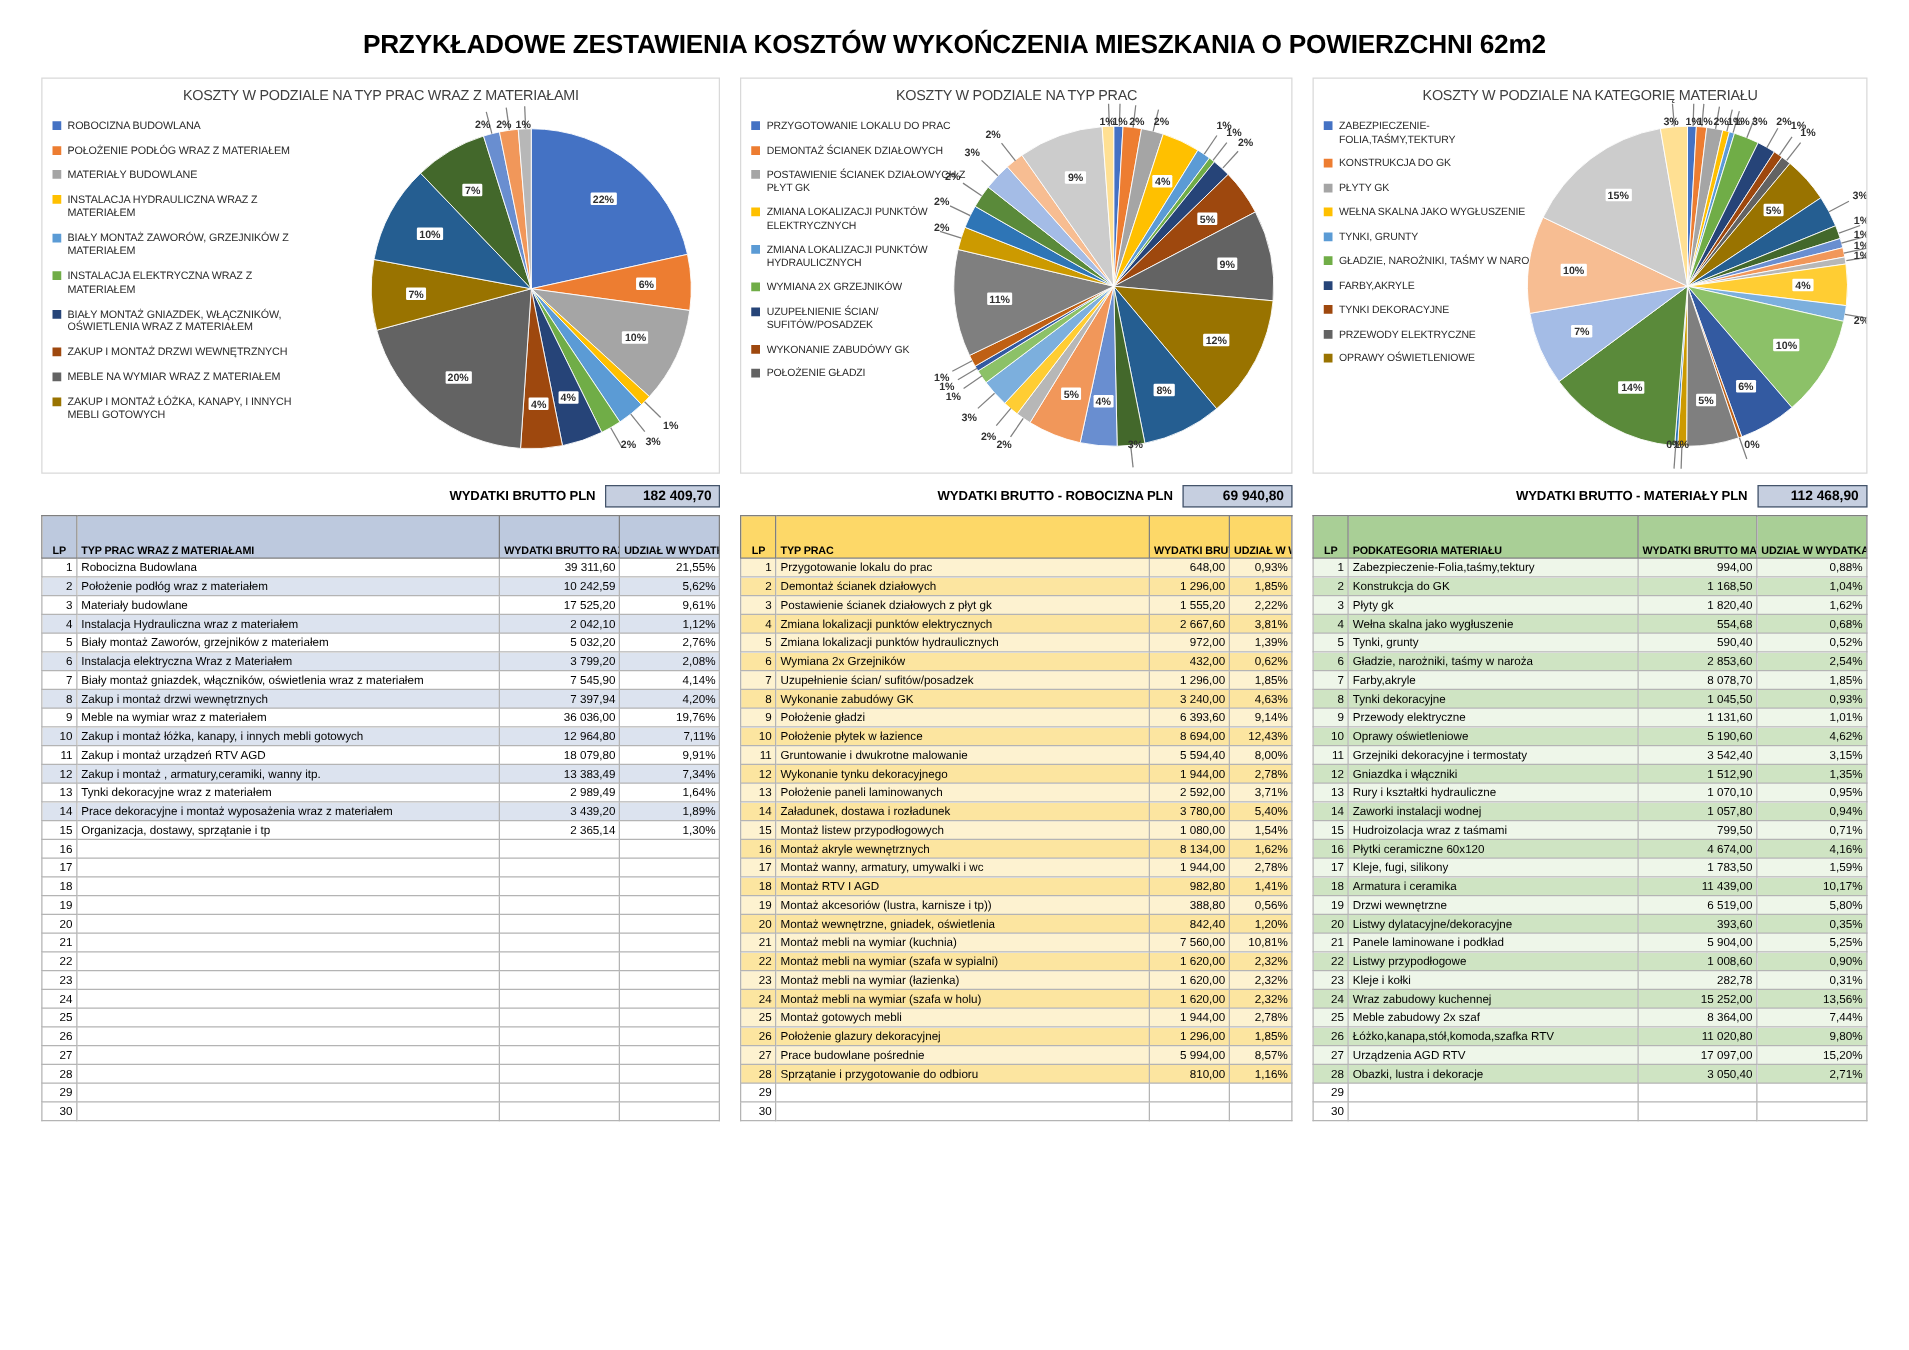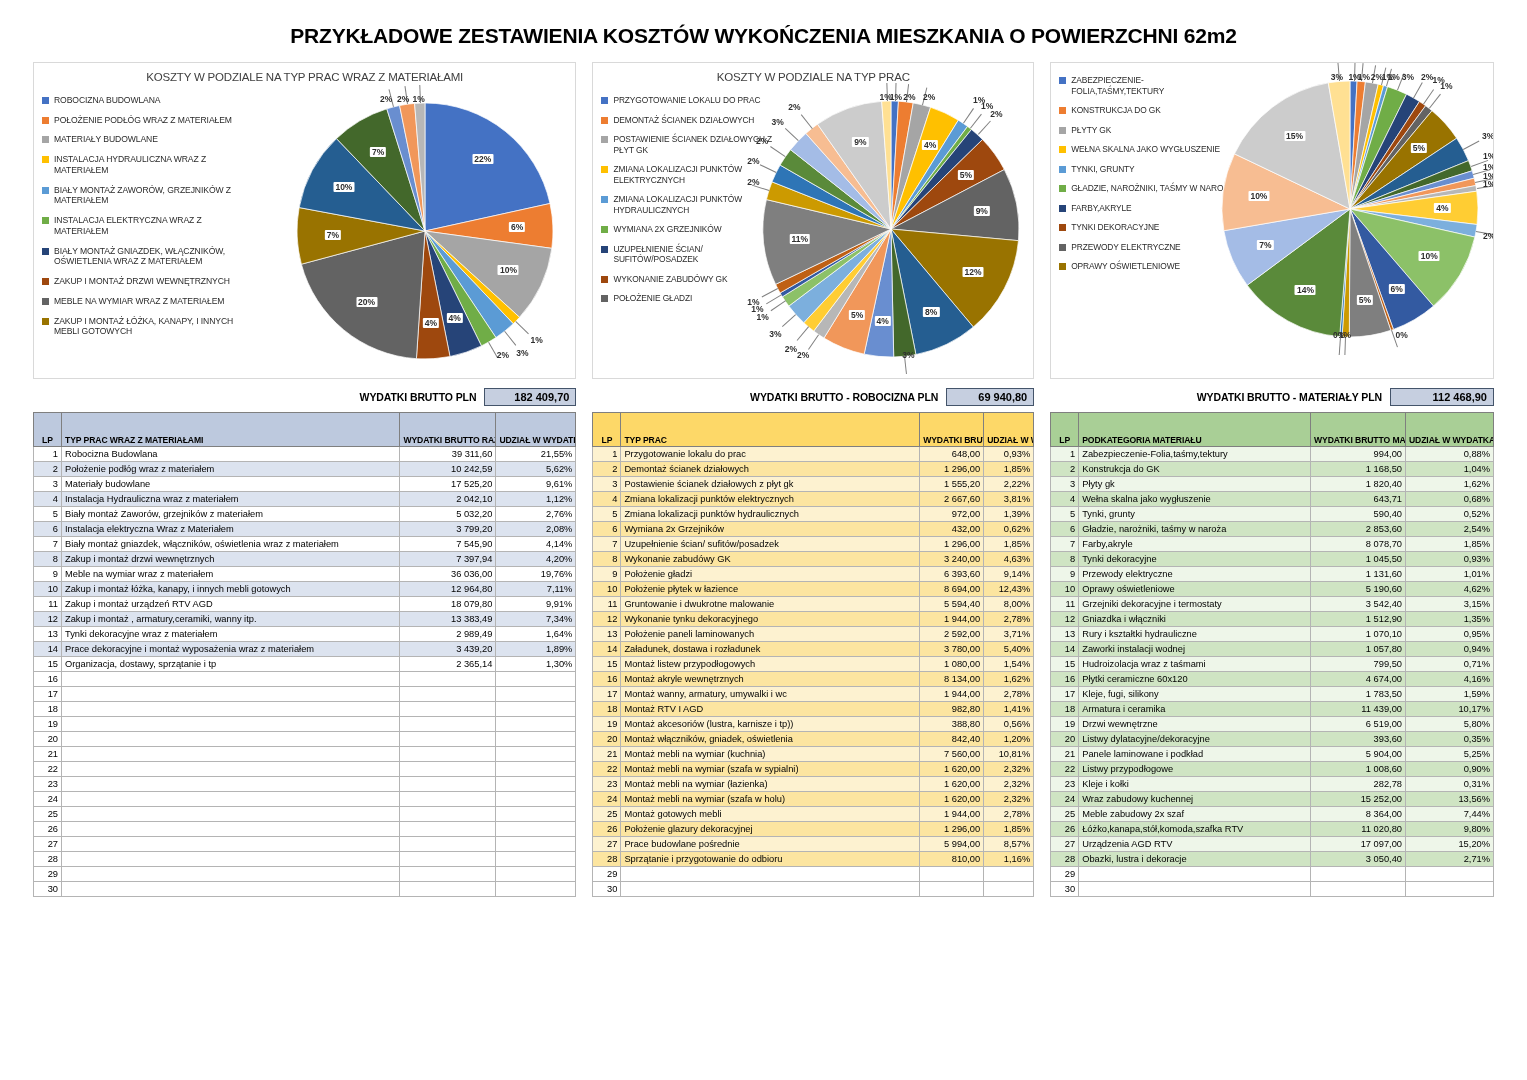--- a/index.html
+++ b/index.html
@@ -103,21 +103,21 @@
   .total-value {
     font-size: 11px;
     font-weight: bold;
     background: #c6cfe0;
     border: 1px solid #44546a;
     width: 92px;
     text-align: right;
     padding: 2px 6px 2px 0;
   }
   .t2 .total-value { width: 88px; }
-  .t3 .total-value { width: 104px; }
+  .t3 .total-value { width: 88px; }
   .tables-row {
     display: flex;
     gap: 16px;
     padding: 0 33px;
     align-items: flex-start;
   }
   table.xl {
     border-collapse: collapse;
     table-layout: fixed;
     font-size: 9.3px;
@@ -319,20 +319,21 @@
             <path d="M 148 140 L 37.10737518631787 76.07171391369914 A 128 128 0 0 1 47.550591606464366 60.66579329577503 Z" fill="#5a8a3a" stroke="#ffffff" stroke-width="0.7"></path>
             <path d="M 148 140 L 47.550591606464366 60.66579329577503 A 128 128 0 0 1 62.86318766296354 44.419022891120036 Z" fill="#a4bce6" stroke="#ffffff" stroke-width="0.7"></path>
             <path d="M 148 140 L 62.86318766296354 44.419022891120036 A 128 128 0 0 1 74.54265984643989 35.17624707365145 Z" fill="#f7bd92" stroke="#ffffff" stroke-width="0.7"></path>
             <path d="M 148 140 L 74.54265984643989 35.17624707365145 A 128 128 0 0 1 138.6940454642766 12.338732537315579 Z" fill="#cccccc" stroke="#ffffff" stroke-width="0.7"></path>
             <path d="M 148 140 L 138.6940454642766 12.338732537315579 A 128 128 0 0 1 147.99999999999986 12 Z" fill="#ffe093" stroke="#ffffff" stroke-width="0.7"></path>
           </svg><div class="leader" style="left: 151.725px; top: 12.0542px; width: 17.92px; transform: rotate(-88.3323deg);"></div><div class="pct-lbl" style="left: 152.545px; top: 8px;">1%</div><div class="leader" style="left: 162.869px; top: 12.8666px; width: 17.92px; transform: rotate(-83.3292deg);"></div><div class="pct-lbl" style="left: 166.14px; top: 8px;">2%</div><div class="leader" style="left: 178.985px; top: 15.8068px; width: 17.92px; transform: rotate(-75.9914deg);"></div><div class="pct-lbl" style="left: 185.801px; top: 8px;">2%</div><div class="pct-lbl boxed" style="left: 186.768px; top: 56.3909px;">4%</div><div class="leader" style="left: 220.027px; top: 34.1882px; width: 17.92px; transform: rotate(-55.7566deg);"></div><div class="pct-lbl" style="left: 235.873px; top: 10.9096px;">1%</div><div class="leader" style="left: 226.552px; top: 38.9378px; width: 17.92px; transform: rotate(-52.1433deg);"></div><div class="pct-lbl" style="left: 243.834px; top: 16.7042px;">1%</div><div class="leader" style="left: 234.152px; top: 45.3331px; width: 17.92px; transform: rotate(-47.6961deg);"></div><div class="pct-lbl" style="left: 253.105px; top: 24.5063px;">2%</div><div class="pct-lbl boxed" style="left: 222.538px; top: 85.8008px;">5%</div><div class="pct-lbl boxed" style="left: 238.396px; top: 122.053px;">9%</div><div class="pct-lbl boxed" style="left: 229.672px; top: 182.698px;">12%</div><div class="pct-lbl boxed" style="left: 187.86px; top: 223.094px;">8%</div><div class="leader" style="left: 161.882px; top: 267.245px; width: 17.92px; transform: rotate(83.7739deg);"></div><div class="pct-lbl" style="left: 164.936px; top: 266px;">3%</div><div class="pct-lbl boxed" style="left: 139.25px; top: 231.744px;">4%</div><div class="pct-lbl boxed" style="left: 113.705px; top: 225.541px;">5%</div><div class="leader" style="left: 75.768px; top: 245.672px; width: 17.92px; transform: rotate(124.355deg);"></div><div class="pct-lbl" style="left: 59.877px; top: 266px;">2%</div><div class="leader" style="left: 65.6334px; top: 237.978px; width: 17.92px; transform: rotate(130.053deg);"></div><div class="pct-lbl" style="left: 47.5127px; top: 259.533px;">2%</div><div class="leader" style="left: 52.9163px; top: 225.692px; width: 17.92px; transform: rotate(137.974deg);"></div><div class="pct-lbl" style="left: 31.9978px; top: 244.544px;">3%</div><div class="leader" style="left: 42.5036px; top: 212.488px; width: 17.92px; transform: rotate(145.506deg);"></div><div class="pct-lbl" style="left: 19.2944px; top: 228.435px;">1%</div><div class="leader" style="left: 38.2407px; top: 205.855px; width: 17.92px; transform: rotate(149.036deg);"></div><div class="pct-lbl" style="left: 14.0936px; top: 220.343px;">1%</div><div class="leader" style="left: 34.7684px; top: 199.687px; width: 17.92px; transform: rotate(152.205deg);"></div><div class="pct-lbl" style="left: 10px; top: 212.819px;">1%</div><div class="pct-lbl boxed" style="left: 56.3739px; top: 149.906px;">11%</div><div class="leader" style="left: 25.8942px; top: 101.605px; width: 17.92px; transform: rotate(-162.545deg);"></div><div class="pct-lbl" style="left: 10px; top: 93.1582px;">2%</div><div class="leader" style="left: 32.7531px; top: 84.3031px; width: 17.92px; transform: rotate(-154.206deg);"></div><div class="pct-lbl" style="left: 10px; top: 72.0498px;">2%</div><div class="leader" style="left: 42.0486px; top: 68.1787px; width: 17.92px; transform: rotate(-145.868deg);"></div><div class="pct-lbl" style="left: 18.7393px; top: 52.378px;">2%</div><div class="leader" style="left: 54.852px; top: 52.2079px; width: 17.92px; transform: rotate(-136.695deg);"></div><div class="pct-lbl" style="left: 34.3594px; top: 32.8937px;">3%</div><div class="leader" style="left: 68.5684px; top: 39.6276px; width: 17.92px; transform: rotate(-128.357deg);"></div><div class="pct-lbl" style="left: 51.0934px; top: 17.5457px;">2%</div><div class="pct-lbl boxed" style="left: 117.092px; top: 53.1775px;">9%</div><div class="leader" style="left: 143.344px; top: 12.0847px; width: 17.92px; transform: rotate(-92.0846deg);"></div><div class="pct-lbl" style="left: 142.32px; top: 8px;">1%</div></div>
     </div>
   </div>
 
   <div class="chart-card c3">
+    <div class="chart-title">KOSZTY W PODZIALE NA KATEGORIĘ MATERIAŁU</div>
     <div class="chart-body">
       <div class="legend" id="legend-3">
           <div class="legend-item">
             <span class="legend-swatch" style="background: rgb(68, 114, 196);"></span>
             <span class="legend-label">ZABEZPIECZENIE-FOLIA,TAŚMY,TEKTURY</span>
           </div>
           <div class="legend-item">
             <span class="legend-swatch" style="background: rgb(237, 125, 49);"></span>
             <span class="legend-label">KONSTRUKCJA DO GK</span>
           </div>
@@ -731,21 +732,21 @@
           <td class="col-pct">1,41%</td>
         </tr>
         <tr>
           <td class="col-lp">19</td>
           <td class="col-name">Montaż akcesoriów (lustra, karnisze i tp))</td>
           <td class="col-val">388,80</td>
           <td class="col-pct">0,56%</td>
         </tr>
         <tr>
           <td class="col-lp">20</td>
-          <td class="col-name">Montaż włączników, gniadek, oświetlenia</td>
+          <td class="col-name">Montaż wewnętrzne, gniadek, oświetlenia</td>
           <td class="col-val">842,40</td>
           <td class="col-pct">1,20%</td>
         </tr>
         <tr>
           <td class="col-lp">21</td>
           <td class="col-name">Montaż mebli na wymiar (kuchnia)</td>
           <td class="col-val">7 560,00</td>
           <td class="col-pct">10,81%</td>
         </tr>
         <tr>
@@ -828,21 +829,21 @@
         </tr>
         <tr>
           <td class="col-lp">3</td>
           <td class="col-name">Płyty gk</td>
           <td class="col-val">1 820,40</td>
           <td class="col-pct">1,62%</td>
         </tr>
         <tr>
           <td class="col-lp">4</td>
           <td class="col-name">Wełna skalna jako wygłuszenie</td>
-          <td class="col-val">643,71</td>
+          <td class="col-val">554,68</td>
           <td class="col-pct">0,68%</td>
         </tr>
         <tr>
           <td class="col-lp">5</td>
           <td class="col-name">Tynki, grunty</td>
           <td class="col-val">590,40</td>
           <td class="col-pct">0,52%</td>
         </tr>
         <tr>
           <td class="col-lp">6</td>

